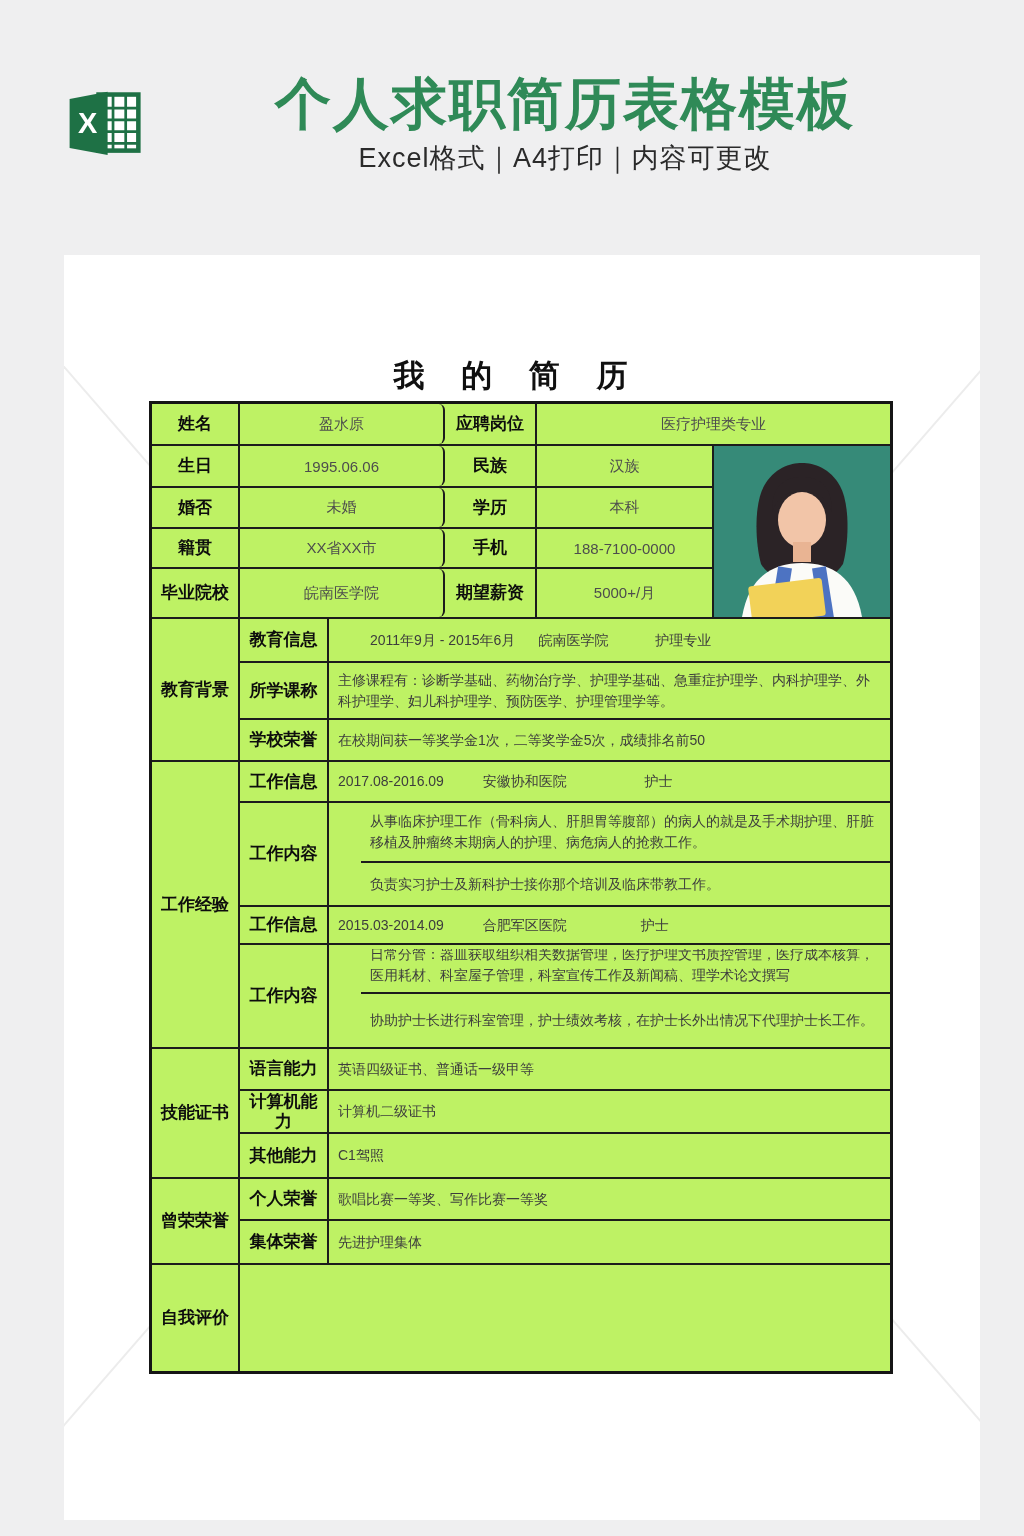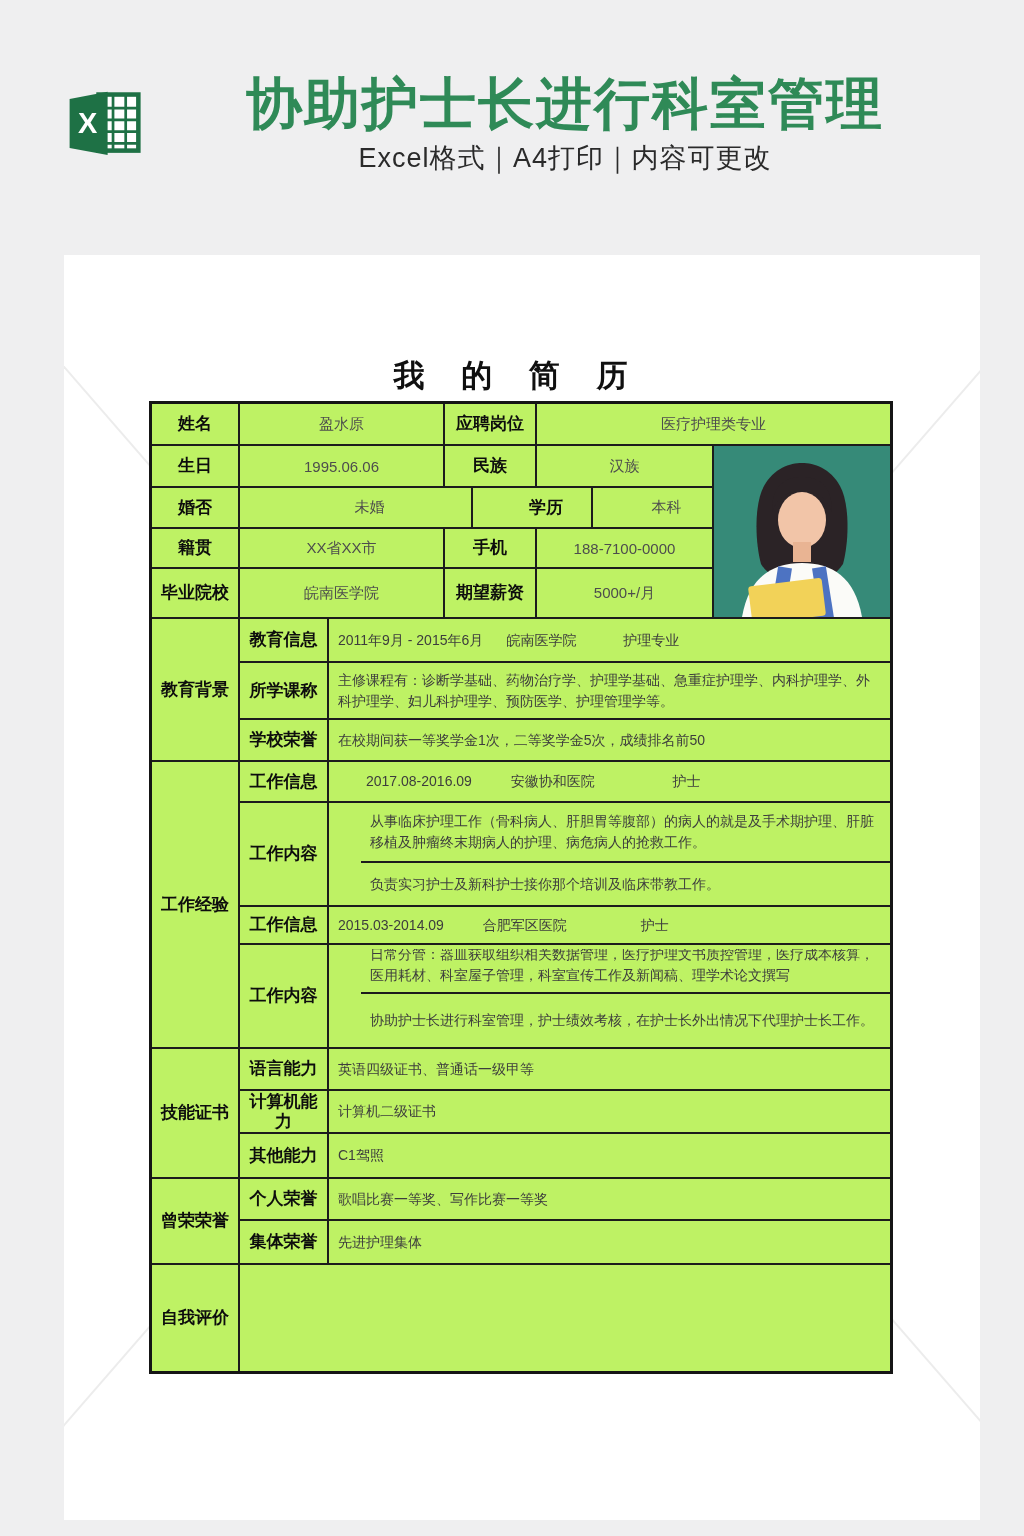--- a/index.html
+++ b/index.html
@@ -27,28 +27,28 @@
                   font-size:31px; font-weight:800; color:#101010; letter-spacing:14px; text-indent:14px; }
 
   
   .rtable { position:absolute; left:85px; top:146px; width:744px; border:3px solid #151515; background:#bef264; }
   .trow { display:flex; border-bottom:2px solid #1c1c1c; align-items:stretch; }
   .trow.last { border-bottom:none; }
   .grow { display:flex; border-bottom:2px solid #1c1c1c; align-items:stretch; }
   .gcol > .grow:last-child { border-bottom:none; }
   .c { border-right:2px solid #1c1c1c; display:flex; align-items:center; justify-content:center; }
   .c.end { border-right:none; }
-  .w88 {width:88px; flex:0 0 88px;} .w205{width:205px; flex:0 0 205px;}
+  .w88 {width:88px; flex:0 0 88px;} .w205{width:205px; flex:0 0 205px;border-radius:6px;}
   .w92 {width:92px; flex:0 0 92px;} .w89 {width:89px; flex:0 0 89px;}
   .w176{width:176px; flex:0 0 176px;}
   .flex1 { flex:1 1 auto; min-width:0; }
   .gcol { display:flex; flex-direction:column; flex:1 1 auto; min-width:0; }
 
-  .h42{height:42px;} .h41{height:41px;gap:28px;} .h40{height:40px;} .h48{height:48px;}
-  .h44{height:44px;} .h57{height:57px;} .h38{height:38px;}
+  .h42{height:42px;} .h41{height:41px;} .h40{height:40px;} .h48{height:48px;}
+  .h44{height:44px;gap:32px;} .h57{height:57px;} .h38{height:38px;}
   .h60{height:60px;} .h49{height:49px;} .h53{height:53px;}
   .h43{height:43px;} .h106{height:106px;}
 
   .lab { font-weight:800; font-size:17px; color:#0d0d0d; text-align:center; padding:0 4px; line-height:1.15; }
   .val { font-size:15px; color:#4d4d4d; text-align:center; white-space:pre-wrap; padding:0 4px; }
   .content { font-size:14px; color:#3d3d3d; justify-content:flex-start; text-align:left;
              padding:3px 9px; line-height:1.5; white-space:pre-wrap; }
   .stack { display:flex; flex-direction:column; flex:1 1 auto; min-width:0;padding-left:32px; }
   .stack .srow { border-bottom:2px solid #1c1c1c; display:flex; align-items:center; }
   .stack .srow:last-child { border-bottom:none;border-radius:6px; }
@@ -68,21 +68,21 @@
     <line x1="36" y1="33" x2="80" y2="33" stroke="#1e7145" stroke-width="3"></line>
     <line x1="36" y1="46" x2="80" y2="46" stroke="#1e7145" stroke-width="3"></line>
     <line x1="36" y1="59" x2="80" y2="59" stroke="#1e7145" stroke-width="3"></line>
     <line x1="52" y1="5" x2="52" y2="67" stroke="#1e7145" stroke-width="3"></line>
     <line x1="66" y1="5" x2="66" y2="67" stroke="#1e7145" stroke-width="3"></line>
     <polygon points="4,10 46,2 46,72 4,64" fill="#1e7145"></polygon>
     <text x="24" y="48" font-size="32" font-weight="bold" fill="#ffffff" text-anchor="middle" font-family="Liberation Sans, sans-serif">X</text>
   </svg>
 </div>
 <div class="header-text">
-  <div class="main-title">协助护士长进行科室管理</div>
+  <div class="main-title">个人求职简历表格模板</div>
   <div class="sub-title">Excel格式｜A4打印｜内容可更改</div>
 </div>
 
 <div class="card">
   <div class="wm wm1"></div>
   <div class="wm wm2"></div>
 
   <div class="resume-title">我 的 简 历</div>
 
   <div class="rtable">

